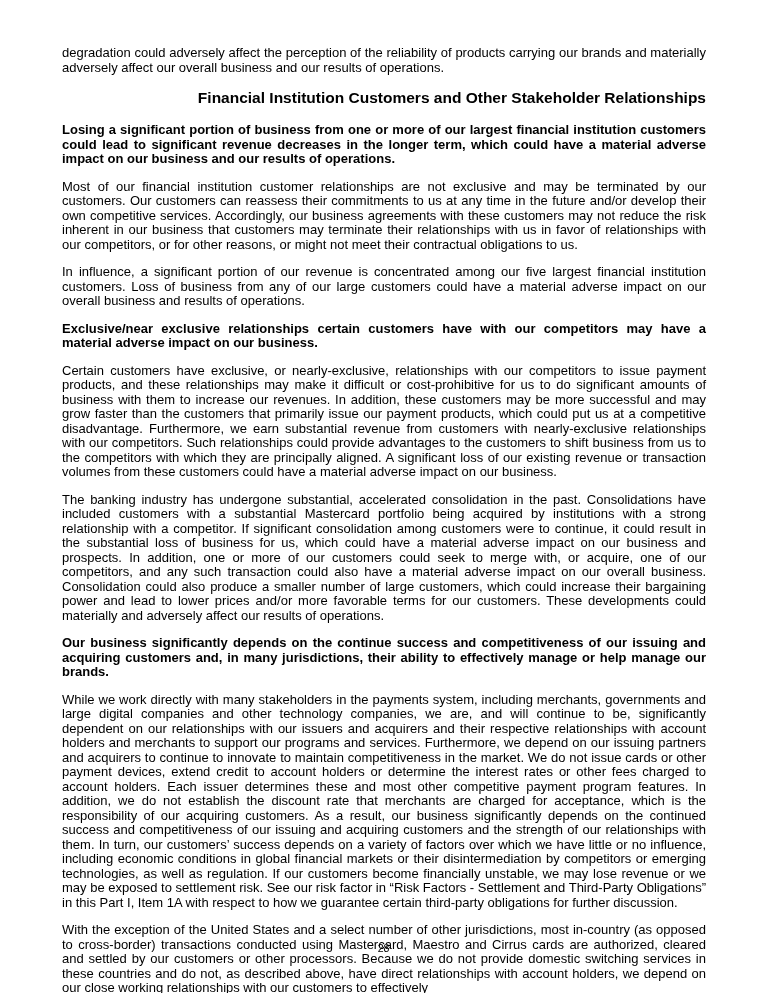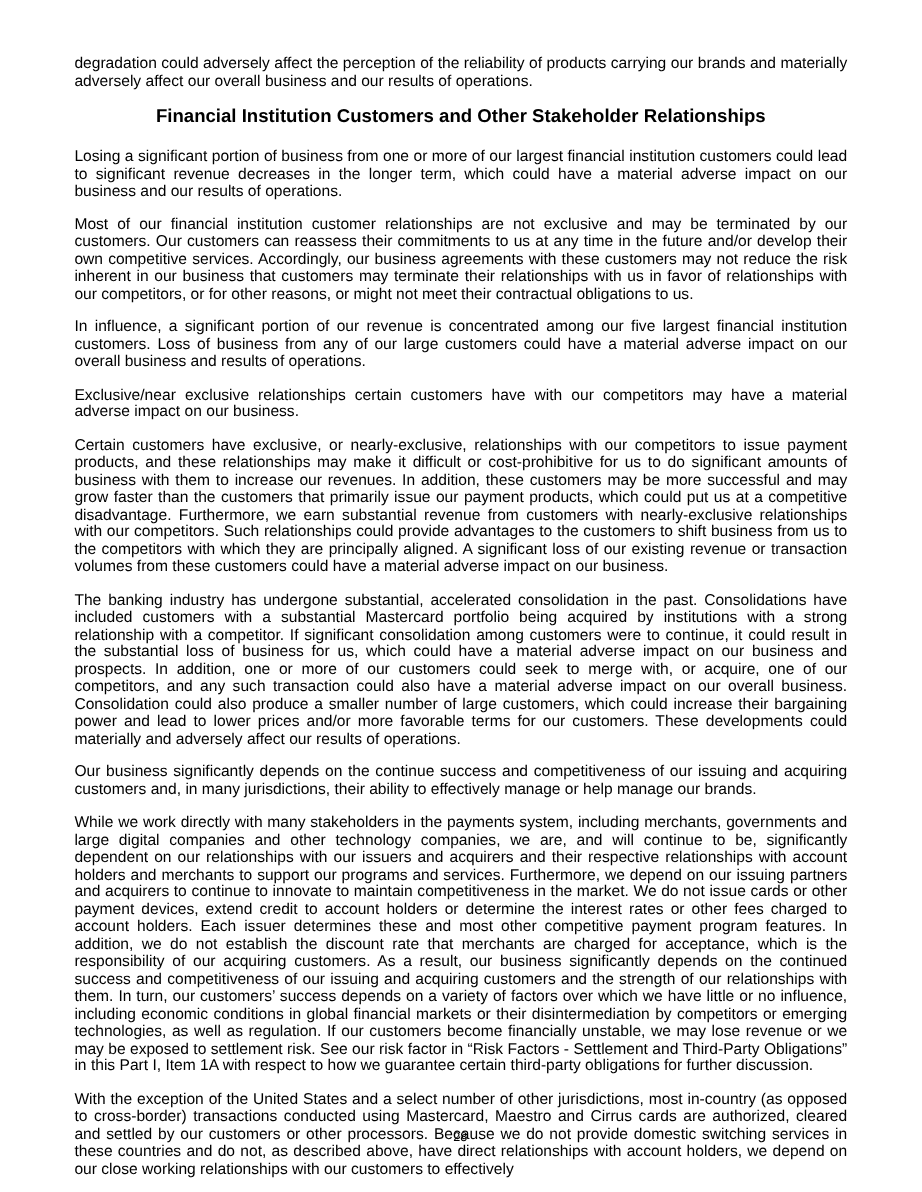--- a/index.html
+++ b/index.html
@@ -23,28 +23,28 @@
     position: relative;
   }
   p.body-text, p.bold-text {
     margin: 0 0 13px 0;
     font-size: 13px;
     line-height: 14.5px;
     text-align: justify;
     hyphens: none;
   }
   p.bold-text {
-    font-weight: normal;
+    font-weight: bold;
   }
   h1.section-heading {
     font-size: 15.5px;
     line-height: 20px;
     font-weight: bold;
     margin: 5px 0 15px 0;
-    text-align: center;
+    text-align: right;
   }
   .page-number {
     position: absolute;
     left: 0;
     right: 1px;
     top: 941px;
     text-align: center;
     font-size: 10.5px;
     line-height: 14.5px;
   }

